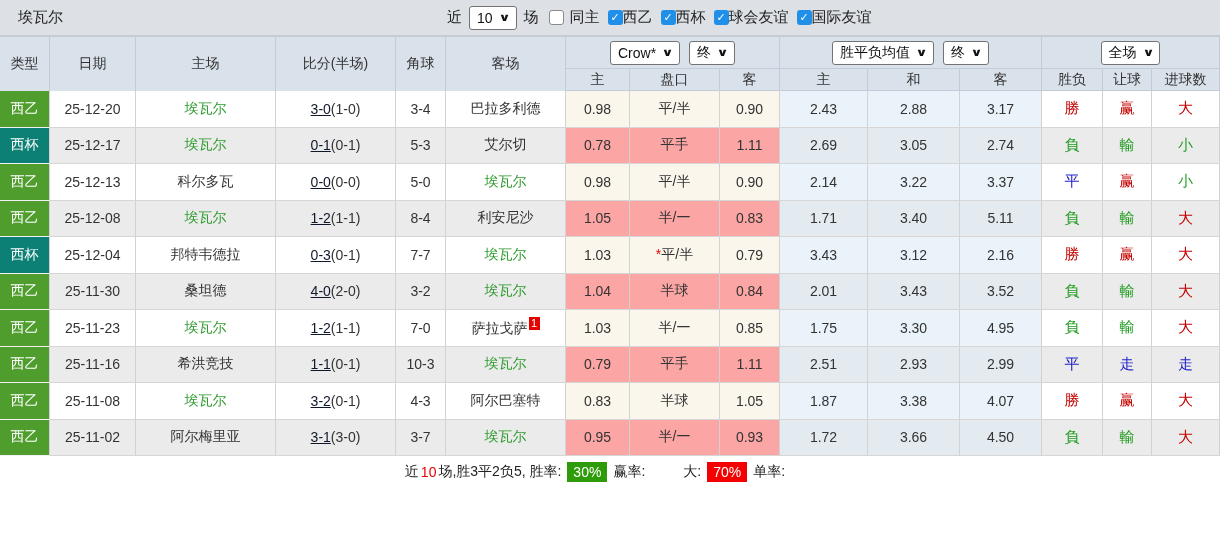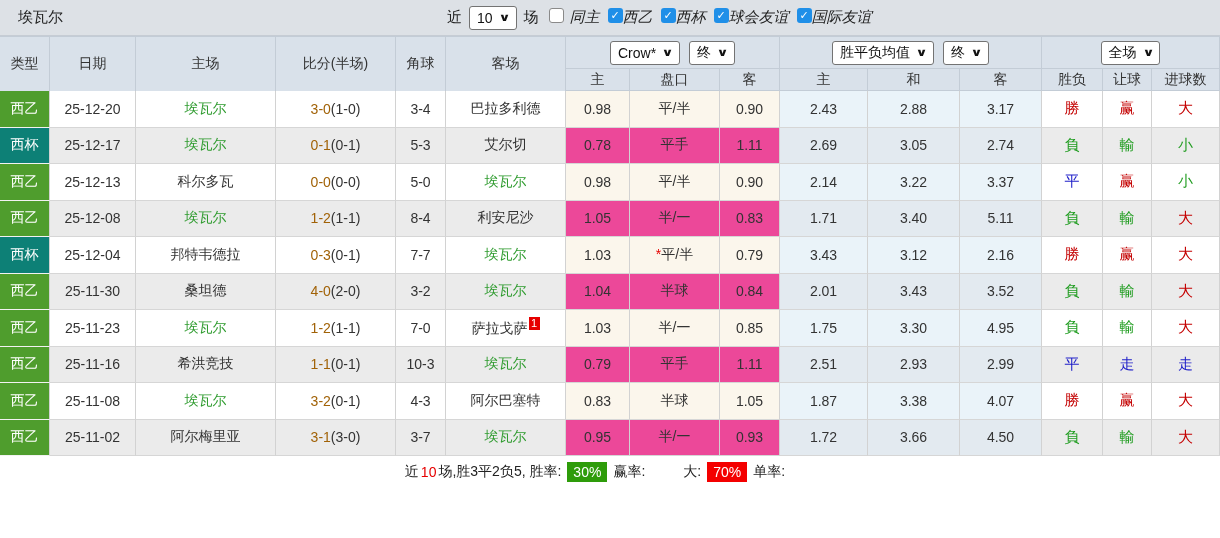--- a/index.html
+++ b/index.html
@@ -35,25 +35,25 @@
   thead th.grp { vertical-align:middle; }
   .grp-inner { display:flex; align-items:center; justify-content:center; gap:9px; }
 
   tbody td { height:36.5px; text-align:center; font-size:14px; color:#333;
              border-right:1px solid #d2d2d2; border-bottom:1px solid #d6d6d6; background:#fff; vertical-align:middle; }
   tbody tr.alt td { background:#ebebeb; }
   td.type { color:#fff; border-bottom:1px solid #f2f2f2; }
   td.type.t-league { background:#4f9d2d !important; }
   td.type.t-cup    { background:#0d8076 !important; }
   .team-green { color:#2e9b2e; }
-  .score-main { color:#a16207; }
+  .score-main { color:#0f172a;text-decoration:underline; }
   .score-half { color:#333; }
   .red-card { display:inline-block; background:#e60000; color:#fff; font-size:11px; line-height:13px; width:11px; text-align:center; vertical-align:super; margin-left:1px; }
   td.c-odds { background:#fbf6ec; }
-  tr.alt td.c-odds { background:#ec4899; }
+  tr.alt td.c-odds { background:#fca5a5; }
   td.c-avg { background:#eaf3f9;text-align:center; }
   tr.alt td.c-avg { background:#e3eaf0; }
   .star { color:#e60000; }
   td.res { font-size:15px; }
   .r { color:#c40000; }
   .g { color:#1f9c1f; }
   .b { color:#1b1bc8; }
 
   
   .summary { height:32px; display:flex; align-items:center; justify-content:center; font-size:14px; color:#222; gap:2px; background:#fff; }
@@ -71,21 +71,21 @@
 
   <div class="filterbar">
     <span class="team-name">埃瓦尔</span>
     <div class="filters">
       <span>近</span>
       <div class="sel">
         <span>10</span>
         <span class="chev">∨</span>
       </div>
       <span>场</span>
-      <span id="checkbox-group" style="display:inline-flex;align-items:flex-start;font-style:italic;">
+      <span id="checkbox-group" style="display:inline-flex;align-items:center;">
           <span class="cb off"></span>
           <span class="cb-label">同主</span>
           <span class="cb on">✓</span>
           <span class="cb-label">西乙</span>
           <span class="cb on">✓</span>
           <span class="cb-label">西杯</span>
           <span class="cb on">✓</span>
           <span class="cb-label">球会友谊</span>
           <span class="cb on">✓</span>
           <span class="cb-label">国际友谊</span>

